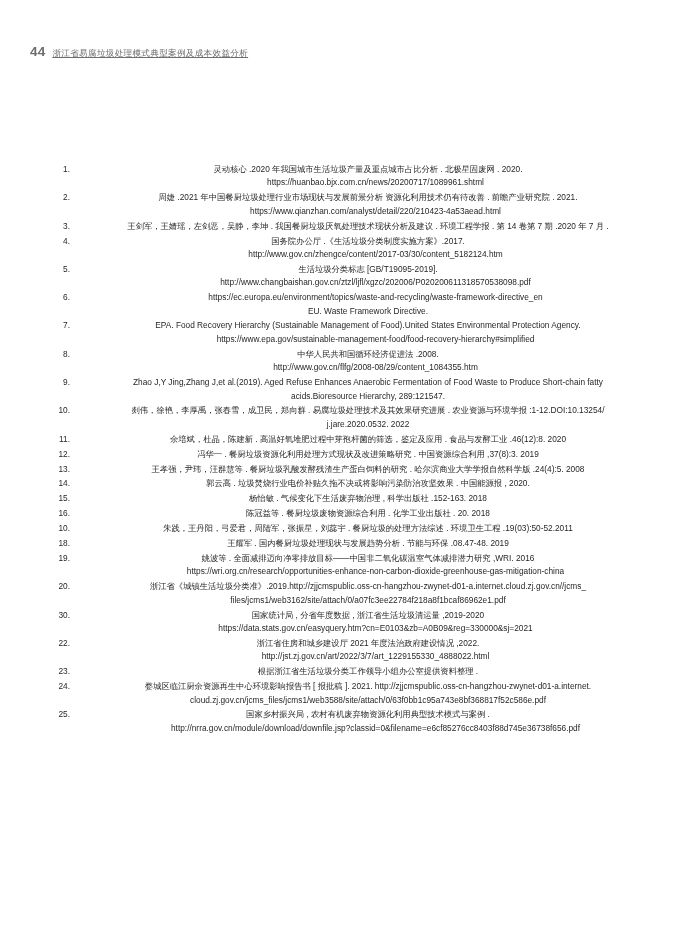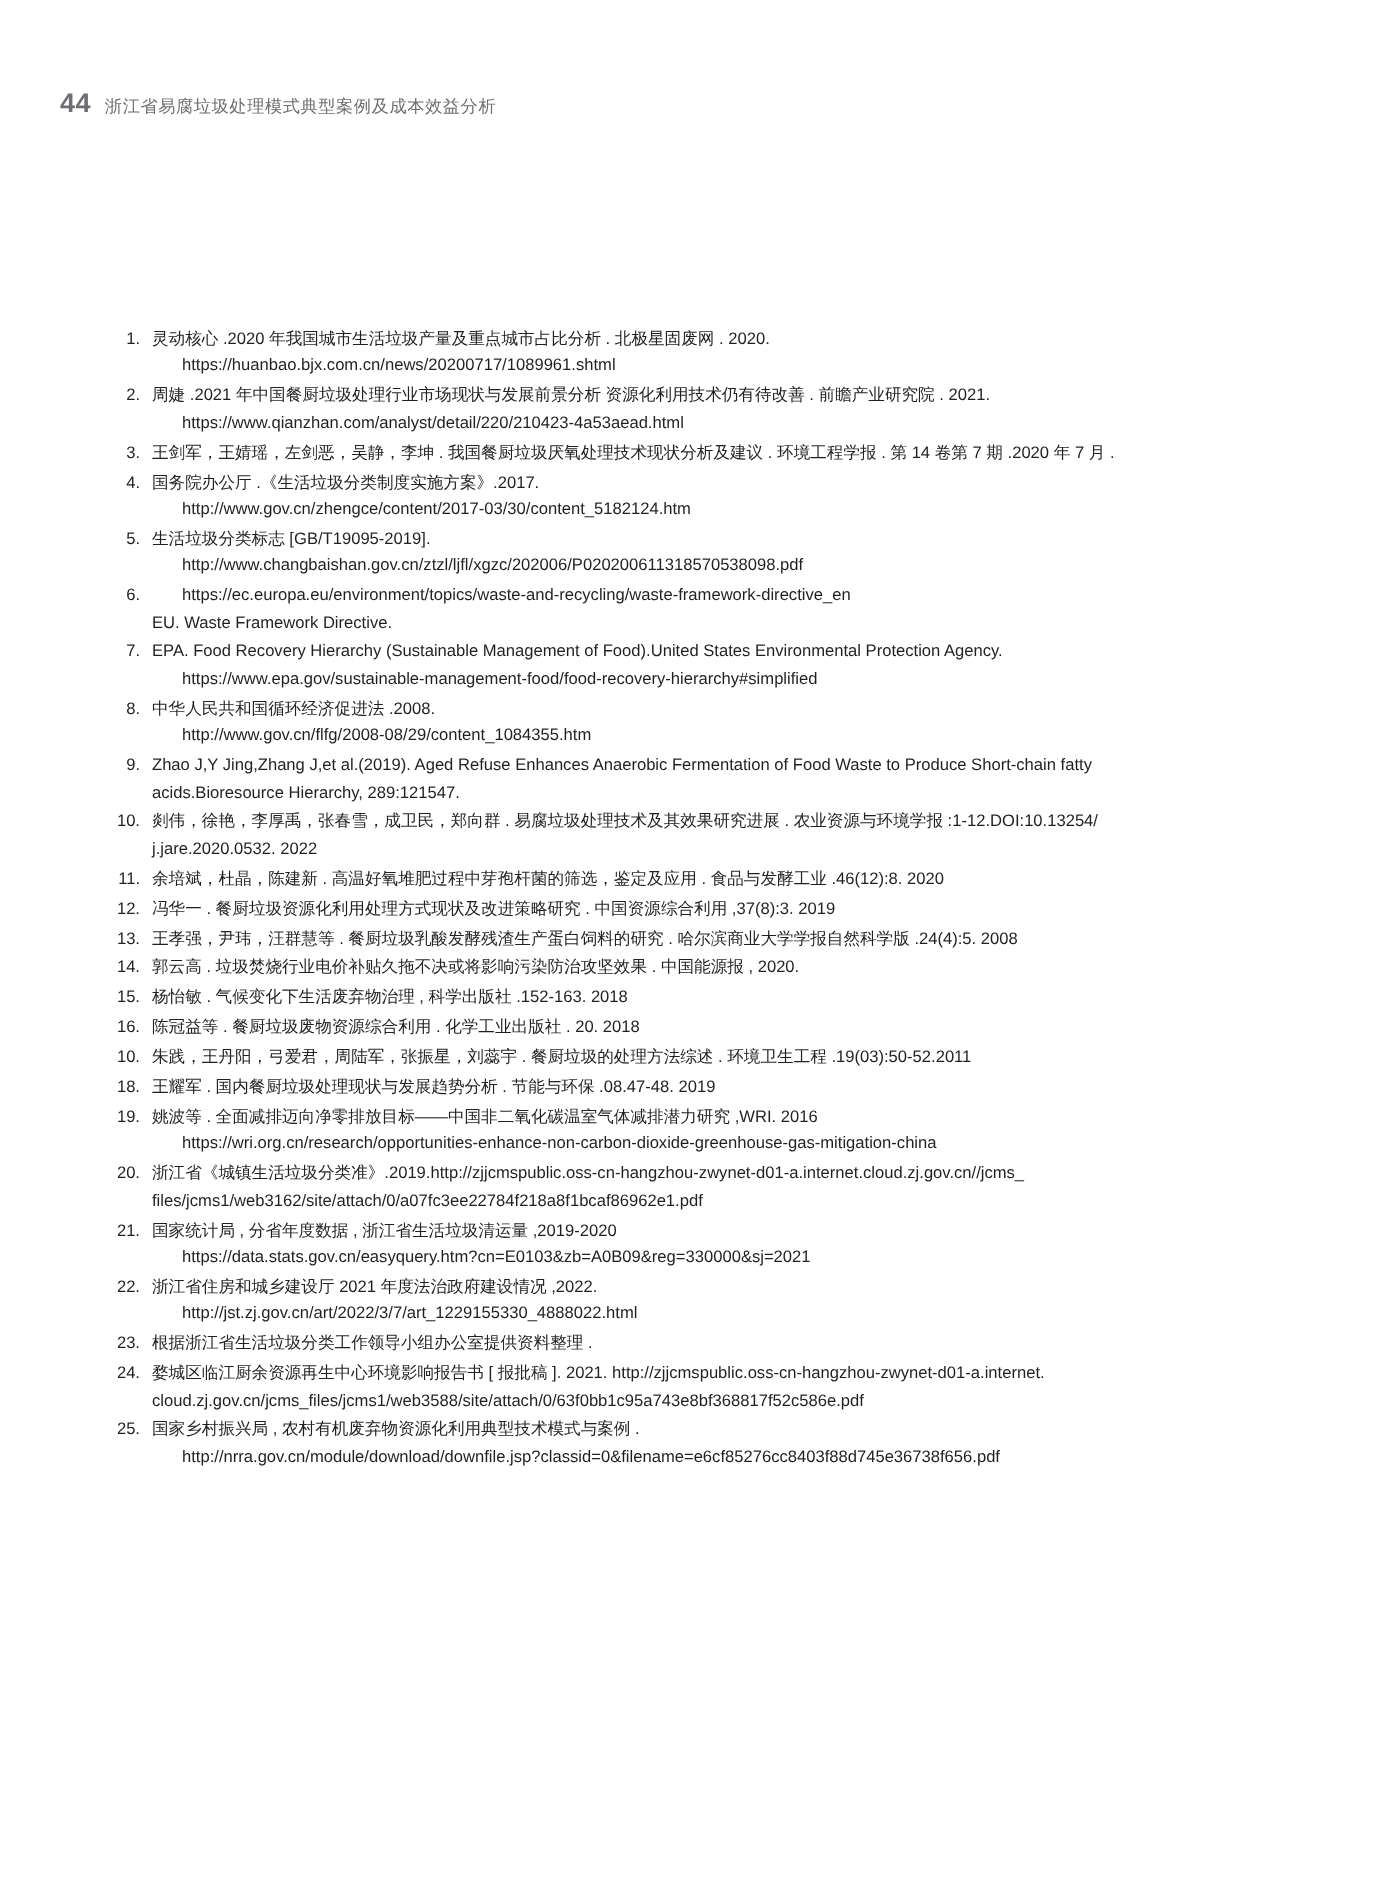--- a/index.html
+++ b/index.html
@@ -31,20 +31,21 @@
   .folio {
     font-size: 13.5px;
     font-weight: bold;
     color: #6d6e71;
     letter-spacing: 0.2px;
   }
   .running-title {
     font-size: 8.6px;
     color: #6d6e71;
     letter-spacing: 0.3px;
+    text-decoration: underline;
   }
   .section-title {
     position: absolute;
     top: 101px;
     left: 50px;
     font-size: 25px;
     font-weight: bold;
     color: #00a5b5;
     letter-spacing: 2px;
   }
@@ -73,20 +74,21 @@
     flex: 1;
     font-size: 8.3px;
     line-height: 13.4px;
     color: #231f20;
     word-break: break-all;
   }
   .ref-body .line {
     display: block;
     white-space: pre-wrap;
     word-break: break-all;
+    text-align: center;
   }
   .ref-body .url {
     color: #231f20;
     margin-left: 15px;
   }
 </style>
 </head>
 <body>
 
 <div class="page">
@@ -223,21 +225,21 @@
         </div>
       </div>
       <div class="ref-item">
         <div class="ref-num">20.</div>
         <div class="ref-body">
           <span class="line">浙江省《城镇生活垃圾分类准》.2019.http://zjjcmspublic.oss-cn-hangzhou-zwynet-d01-a.internet.cloud.zj.gov.cn//jcms_</span>
           <span class="line">files/jcms1/web3162/site/attach/0/a07fc3ee22784f218a8f1bcaf86962e1.pdf</span>
         </div>
       </div>
       <div class="ref-item">
-        <div class="ref-num">21.</div>
+        <div class="ref-num">30.</div>
         <div class="ref-body">
           <span class="line">国家统计局 , 分省年度数据 , 浙江省生活垃圾清运量 ,2019-2020</span>
           <span class="line url">https://data.stats.gov.cn/easyquery.htm?cn=E0103&amp;zb=A0B09&amp;reg=330000&amp;sj=2021</span>
         </div>
       </div>
       <div class="ref-item">
         <div class="ref-num">22.</div>
         <div class="ref-body">
           <span class="line">浙江省住房和城乡建设厅 2021 年度法治政府建设情况 ,2022.</span>
           <span class="line url">http://jst.zj.gov.cn/art/2022/3/7/art_1229155330_4888022.html</span>

